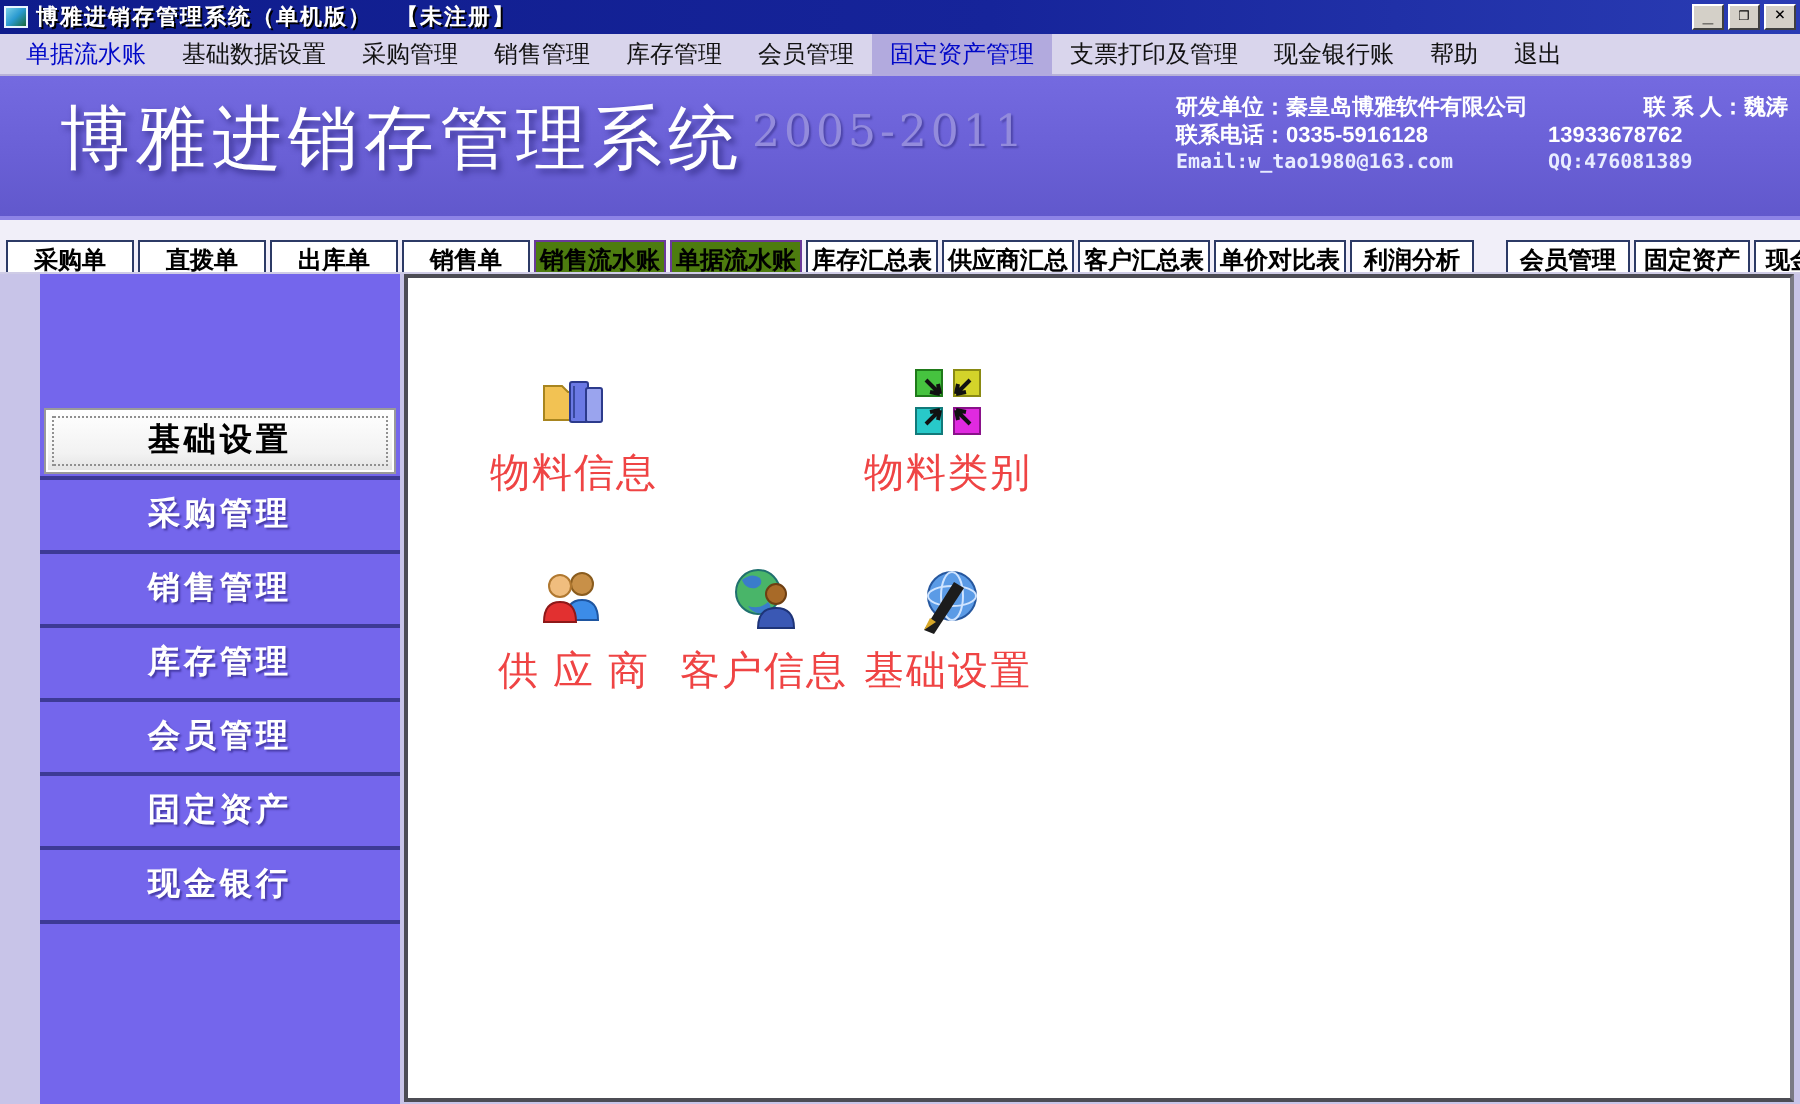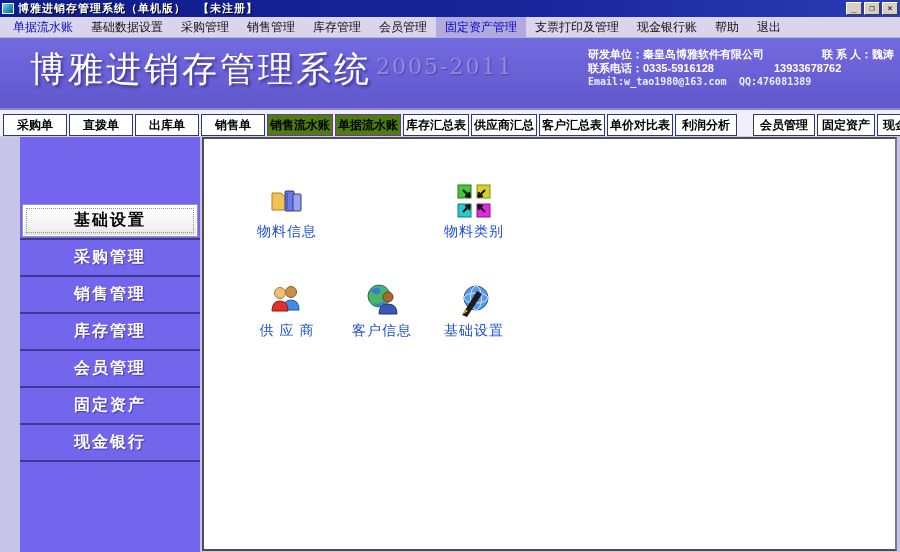--- a/index.html
+++ b/index.html
@@ -38,26 +38,26 @@
     text-shadow:2px 2px 3px rgba(20,16,90,.55); }
   .banner-years { position:absolute; left:376px; top:16px; font-family:"DejaVu Serif","Liberation Serif",serif;
     font-size:22px; color:#938bdc; letter-spacing:2px; text-shadow:1px 1px 1px rgba(30,25,100,.4); }
   .banner-info { position:absolute; left:588px; top:9px; width:306px; color:#ffffff;
     font-size:11px; font-weight:bold; line-height:14px; }
   .info-line { display:flex; white-space:nowrap; }
   .info-line .l { width:186px; flex:none; }
   .info-line.first .r { margin-left:auto;padding-left:33px; }
   .banner-info .email-line { font-size:10px; font-weight:bold; color:#e8ecff;
     font-family:"DejaVu Sans Mono","Liberation Mono",monospace; letter-spacing:0; }
-  .email-line .l { width:151px; flex:none; }
+  .email-line .l { width:186px; flex:none; }
 
   
   .toolbar { position:absolute; top:108px; left:0; width:900px; height:29px;
     background:#f1eff9; border-top:2px solid #8d83e6; border-bottom:1px solid #cfcce6;
-    display:flex; align-items:flex-end; padding:15px 0 0 3px; gap:2px; overflow:hidden; }
+    display:flex; align-items:center; padding:15px 0 0 3px; gap:2px; overflow:hidden; }
   .tb-btn { height:22px; background:#ffffff; border:1px solid #2c3a66;
     font-size:12px; font-weight:bold; color:#000; display:flex; align-items:center;
     justify-content:center; white-space:nowrap; flex:none; cursor:default; }
   .tb-btn.hl { background:#4d7c0f; border-color:#6a3a9a; }
   .w64{width:64px} .w66{width:66px} .w62{width:62px} .w58{width:58px} .w60{width:60px}
   .tb-gap { width:12px; flex:none; }
 
   
   .body { position:absolute; top:137px; left:0; width:900px; height:415px; display:flex;padding-left:20px; }
   .sidebar { width:180px; flex:none; background:#7466ec; position:relative; }
@@ -72,21 +72,21 @@
     border:1px solid #9a9a9a; box-shadow:inset 0 0 0 1px #ffffff;
     display:flex; align-items:center; justify-content:center;
     color:#000; font-size:16px; font-weight:bold; letter-spacing:2px; text-shadow:none; }
   .side-sel-btn::after { content:""; position:absolute; inset:3px; border:1px dotted #909090; }
 
   .main { flex:1; margin:0 3px 1px 2px; background:#ffffff;
     border:2px solid #4c4c54; border-right-color:#7a7a84; position:relative; }
 
   .shortcut { position:absolute; width:96px; text-align:center; cursor:default; }
   .shortcut .ic { width:34px; height:34px; margin:0 auto; display:block; }
-  .shortcut .label { margin-top:5px; font-size:14px; color:#1d4ed8; letter-spacing:1px; white-space:nowrap; }
+  .shortcut .label { margin-top:5px; font-size:20px; color:#ef4444; letter-spacing:1px; white-space:nowrap; }
   .r1c1{left:35px;top:45px} .r1c2{left:130px;top:45px} .r1c3{left:222px;top:45px}
   .r2c1{left:35px;top:144px} .r2c2{left:130px;top:144px} .r2c3{left:222px;top:144px}
 </style>
 </head>
 <body>
 
 <div class="window">
 
   <div class="titlebar">
     <span class="app-icon"></span>

